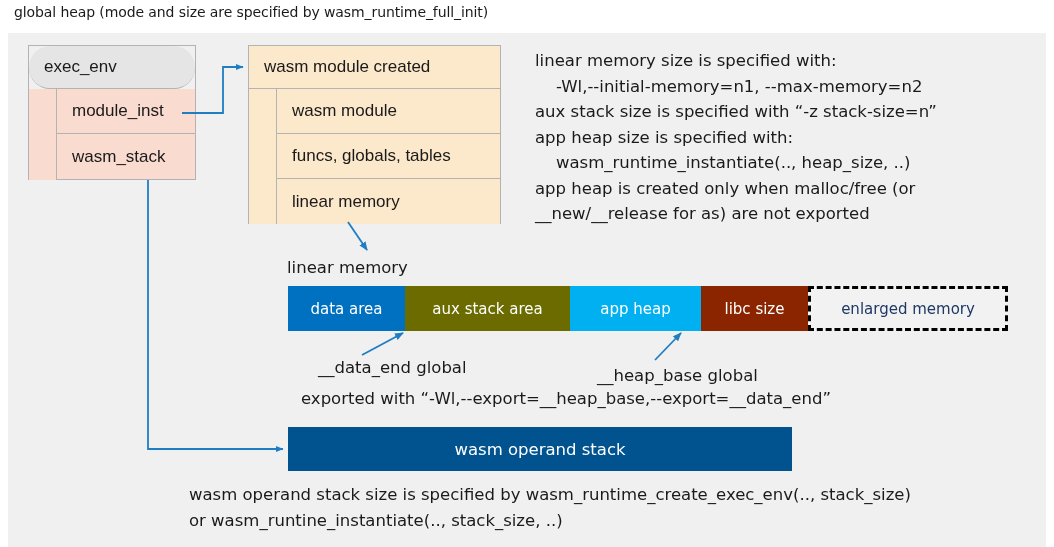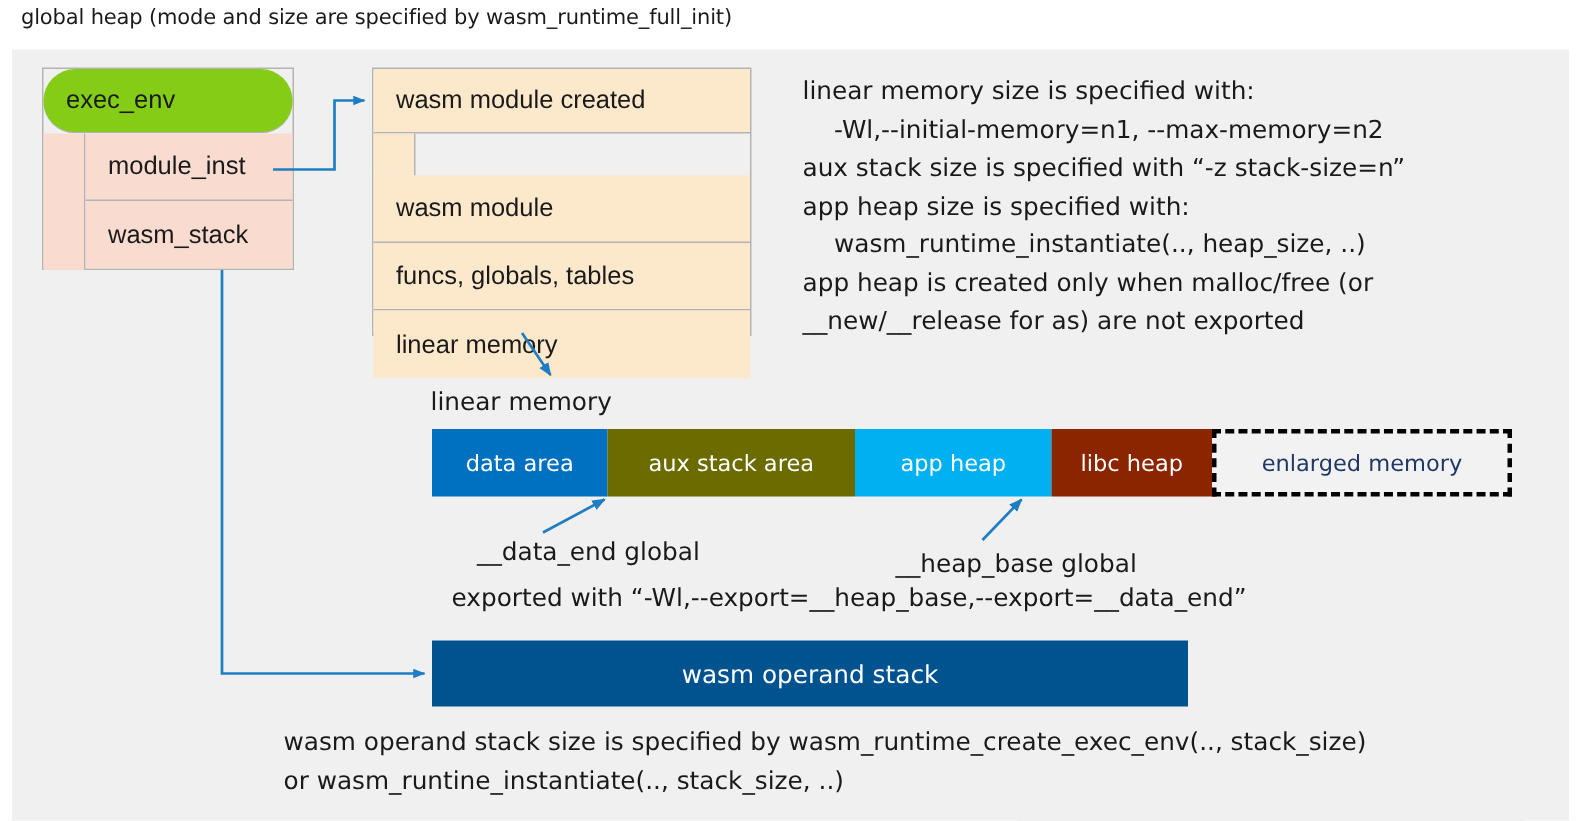--- a/index.html
+++ b/index.html
@@ -87,21 +87,21 @@
 
   
   #exec-env { left: 28px; top: 45px; width: 168px; height: 135px; }
   #exec-env .hdr, #exec-env .gutter, #exec-env .row { background: #fadbd0; }
   #exec-env .body { height: 91px; }
   #exec-env .row { height: 45px; }
 
   
   #wasm-mod-inst { left: 248px; top: 45px; width: 253px; height: 179px; }
   #wasm-mod-inst .hdr, #wasm-mod-inst .gutter, #wasm-mod-inst .row { background: #fce8cb; }
-  #wasm-mod-inst .body { height: 135px; flex-direction: column; }
+  #wasm-mod-inst .body { height: 135px; }
   #wasm-mod-inst .row { height: 45px; }
 
   
   .info-text {
     position: absolute;
     left: 535px;
     top: 48px;
     width: 510px;
     font-size: 16.5px;
     line-height: 25.5px;
@@ -187,21 +187,21 @@
 </head>
 <body>
 
 <div id="stage">
 
   <div class="title">global heap (mode and size are specified by wasm_runtime_full_init)</div>
 
   <div class="canvas-bg" style="background: rgb(240, 240, 240);"></div>
 
   <div class="struct" id="exec-env">
-    <div class="hdr" style="background: #84cc16; border-radius: 21px;">exec_env</div>
+    <div class="hdr" style="background: #e5e5e5; border-radius: 21px;">exec_env</div>
     <div class="body">
       <div class="gutter" style="background: rgb(250, 219, 208);"></div>
       <div class="rows">
         <div class="row" style="background: rgb(250, 219, 208);">module_inst</div>
         <div class="row" style="background: rgb(250, 219, 208);">wasm_stack</div>
       </div>
     </div>
   </div>
 
   <div class="struct" id="wasm-mod-inst">
@@ -230,21 +230,21 @@
     <div class="seg" style="width: 117px; background: rgb(0, 112, 192); color: rgb(255, 255, 255);">
       <span>data area</span>
     </div>
     <div class="seg" style="width: 165px; background: rgb(107, 107, 0); color: rgb(255, 255, 255);">
       <span>aux stack area</span>
     </div>
     <div class="seg" style="width: 131px; background: rgb(0, 176, 240); color: rgb(255, 255, 255);">
       <span>app heap</span>
     </div>
     <div class="seg" style="width: 107px; background: rgb(139, 37, 0); color: rgb(255, 255, 255);">
-      <span>libc heap</span>
+      <span>libc size</span>
     </div>
     <div class="seg enlarged" style="width: 200px; background: rgb(242, 242, 242); color: rgb(31, 56, 100); border-color: rgb(0, 0, 0);">
       <span>enlarged memory</span>
     </div>
   </div>
 
   <div class="ann" id="ann-data-end">__data_end global</div>
   <div class="ann" id="ann-heap-base">__heap_base global</div>
   <div class="ann" id="ann-exported">exported with “-Wl,--export=__heap_base,--export=__data_end”</div>
 

